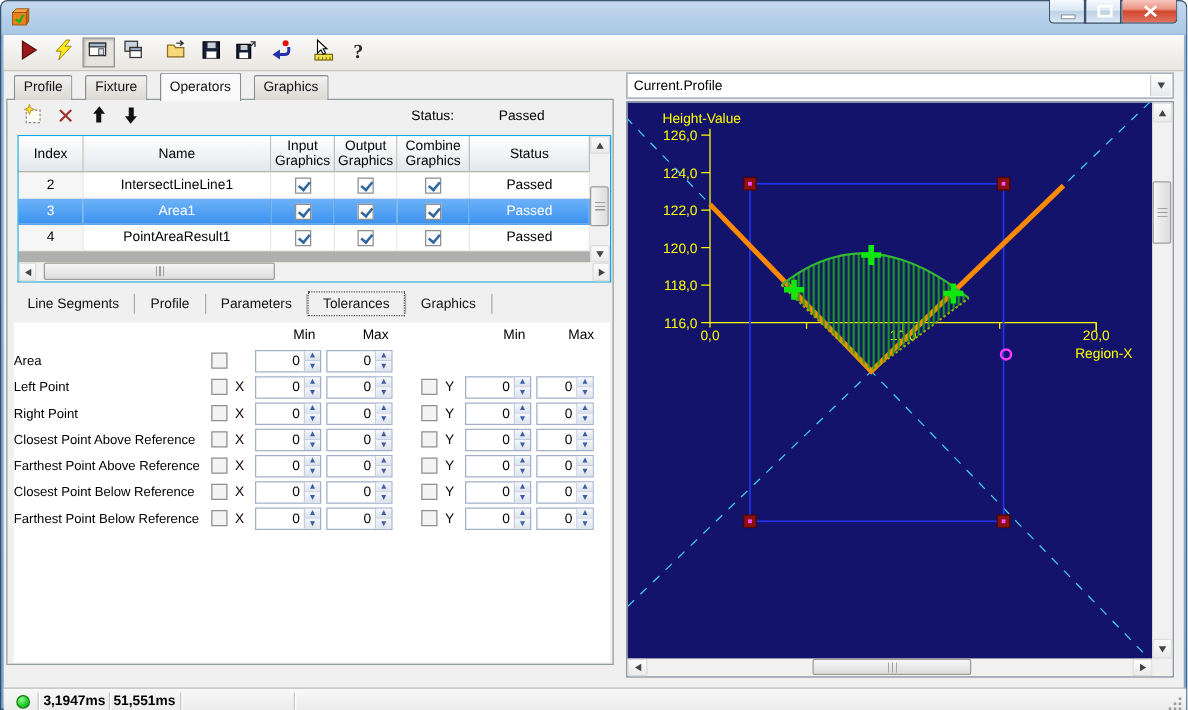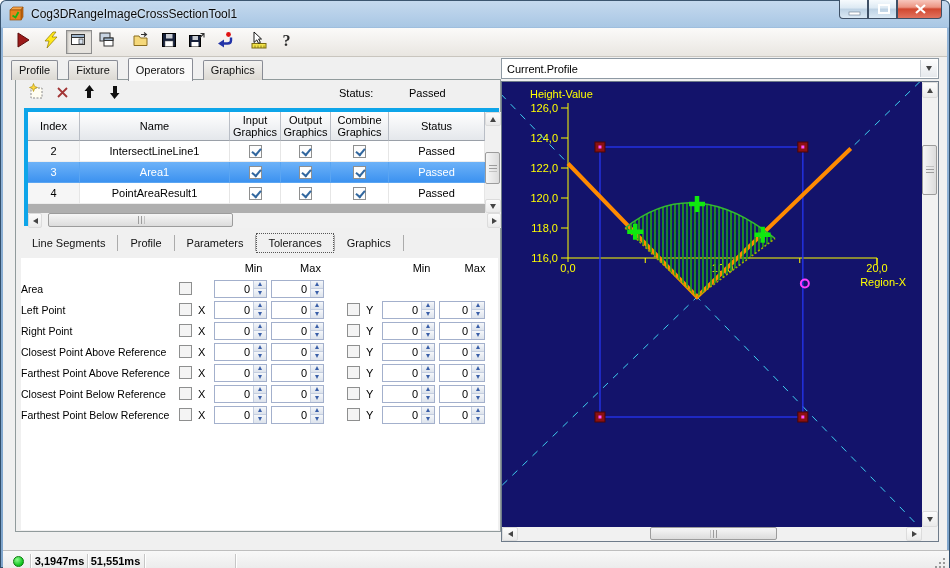--- a/index.html
+++ b/index.html
@@ -25,31 +25,31 @@
   .tbtn { width:26px; height:24px; display:flex; align-items:center; justify-content:center; margin-right:2px; border:1px solid transparent; }
   .tbtn.pressed { border:1px solid #8E8E8E; background:#E6E3DE; box-shadow:inset 1px 1px 2px rgba(0,0,0,.2); }
   .tbtn.g1 { margin-left:6px; }
 
   
   .tabstrip { position:absolute; left:8px; top:31px; height:21px; display:flex; gap:10px; z-index:3; }
   .tab { height:20px; margin-top:1px; padding:0 7px; font-size:11px; line-height:18px; color:#111;
     border:1px solid #898C95; border-bottom:none; border-radius:2px 2px 0 0;
     background:linear-gradient(#F3F2F0,#DCD9D3); }
   .tab.active { height:23px; margin-top:-1px; line-height:22px; background:#FAFAFA; position:relative; z-index:4; }
-  .tabpage { position:absolute; left:12px; top:51px; width:486px; height:453px; background:#F0F0F0;
+  .tabpage { position:absolute; left:2px; top:51px; width:486px; height:453px; background:#F0F0F0;
     border:1px solid #919B9C; }
 
   
   .ops-toolbar { position:absolute; left:0; top:3px; width:484px; height:22px; padding-left:10px; display:flex; align-items:center; }
   .obtn { width:22px; height:20px; display:flex; align-items:center; justify-content:center; margin-right:4px; }
   .status-label { position:absolute; left:323px; top:4px; font-size:11px; color:#000; }
   .status-value { position:absolute; left:393px; top:4px; font-size:11px; color:#000; }
 
   
-  .ops-table { position:absolute; left:8px; top:28px; width:475px; height:118px; border:4px solid #0ea5e9; background:#fef9c3; }
+  .ops-table { position:absolute; left:8px; top:28px; width:475px; height:118px; border:1px solid #0ea5e9; background:#fef9c3; }
   .t-header { position:absolute; left:0; top:0; width:457px; height:29px; display:grid;
     grid-template-columns:52px 150px 51px 50px 58px 96px; }
   .th { border-right:1px solid #B9BEC6; border-bottom:1px solid #9AA0A8; background:linear-gradient(#FFFFFF,#E4E7EB);
     font-size:11px; line-height:12px; display:flex; align-items:center; justify-content:center; text-align:center; padding:0 2px; }
   .t-body { position:absolute; left:0; top:29px; width:457px; }
   .trow { display:grid; grid-template-columns:52px 150px 51px 50px 58px 96px; height:21px; }
   .td { border-right:1px solid #E6E6E6; border-bottom:1px solid #EDEDED; background:#FFF;
     display:flex; align-items:center; justify-content:center; font-size:11px; color:#000; }
   .td.c0 { background:#F6F6F6; }
   .trow.sel .td { background:linear-gradient(#6DB2F8,#3C92F0); color:#FFF; border-color:#5AA5F2; }
@@ -129,21 +129,20 @@
 <div class="window">
   <div class="titlebar">
     <span class="app-icon">
       <svg width="16" height="16" viewBox="0 0 16 16">
         <polygon points="1,4 4,1 14,1 12,4" fill="#F5A54A" stroke="#9C5208" stroke-width="0.7"></polygon>
         <polygon points="12,4 14,1 14,11 12,14" fill="#C9660C" stroke="#9C5208" stroke-width="0.7"></polygon>
         <rect x="1" y="4" width="11" height="10" fill="#E8821E" stroke="#9C5208" stroke-width="0.7"></rect>
         <path d="M3.5,9.5 L6.5,11.5 L9.5,6" stroke="#17B417" stroke-width="1.8" fill="none"></path>
       </svg>
     </span>
-    <span class="title-text">Cog3DRangeImageCrossSectionTool1</span>
     <div class="win-buttons">
       <div class="wbtn">
         <svg width="29" height="19">
             <rect x="9" y="12" width="11" height="3" fill="#FFF" stroke="#68798C" stroke-width="0.6"></rect>
           </svg>
       </div>
       <div class="wbtn">
         <svg width="29" height="19">
             <rect x="10" y="5" width="10" height="8" fill="none" stroke="#FFF" stroke-width="2"></rect>
           </svg>

